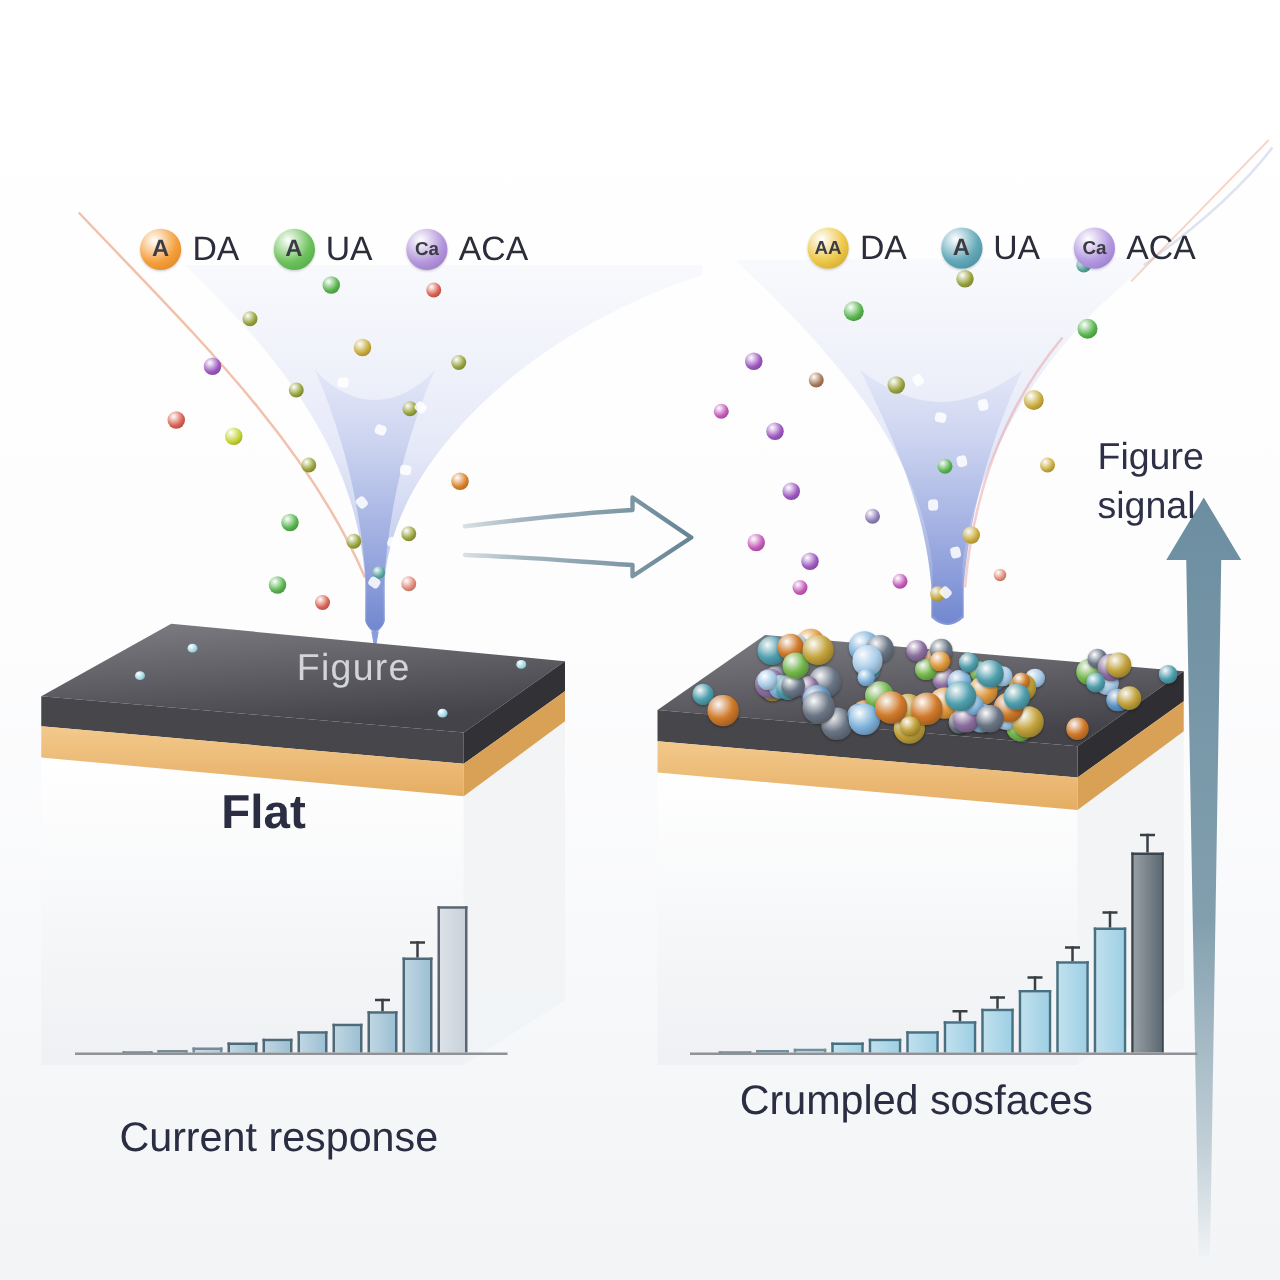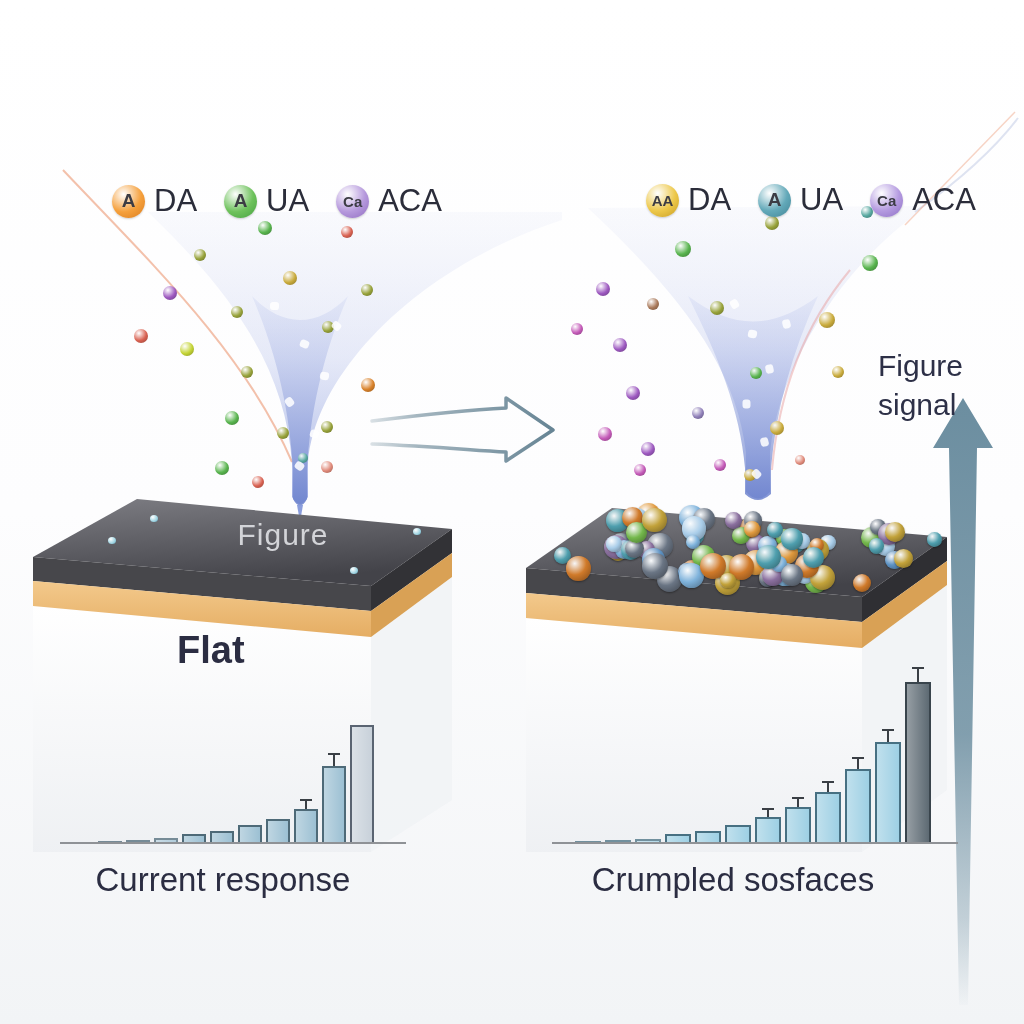--- a/index.html
+++ b/index.html
@@ -19,21 +19,21 @@
     font-size:34px;font-weight:bold;letter-spacing:.3px;white-space:nowrap;
   }
   .legend{display:flex;align-items:center;gap:27px;z-index:6;}
   .legend-item{display:flex;align-items:center;gap:9px;}
   .legend-swatch{
     width:33px;height:33px;border-radius:50%;
     display:flex;align-items:center;justify-content:center;
     font-weight:bold;color:#3c3c44;
     box-shadow:0 1px 2px rgba(0,0,0,.18);
   }
-  .legend-label{font-size:31px;font-weight:500;color:#2b2d3a;}
+  .legend-label{font-size:27px;font-weight:500;color:#2b2d3a;}
   .surface-label{font-size:30px;font-weight:400;color:#d3d4d8;letter-spacing:1px;}
   .type-label{font-size:38px;font-weight:bold;color:#2b2d42;}
   .type-suffix{font-size:36px;font-weight:400;margin-left:10px;}
   .caption{font-size:33px;font-weight:500;color:#2b2d42;transform:translateX(-50%);white-space:nowrap;}
   .higher{font-size:30px;line-height:39px;font-weight:500;width:130px;color:#2d3047;}
   .bar{position:absolute;box-sizing:border-box;border:2px solid #4e6a78;border-bottom:none;}
   .errbar-stem{position:absolute;width:2px;background:#3a3f45;}
   .errbar-cap{position:absolute;height:2px;background:#3a3f45;}
   .baseline{position:absolute;height:2px;background:#8f9296;z-index:4;}
   .particle{position:absolute;border-radius:50%;}
@@ -335,20 +335,20 @@
         <div class="legend-swatch" style="background: radial-gradient(circle at 35% 28%, rgba(255, 255, 255, 0.85), rgb(180, 154, 224) 55%, rgb(141, 111, 196) 100%); font-size: 15px;">Ca</div>
         <span class="legend-label">ACA</span>
       </div>
     </div>
 
   <div class="abs txt surface-label" style="left:283px;top:518px;transform:translateX(-50%);">Figure</div>
 
   <div class="abs txt type-label" style="left:177px;top:629px;">Flat</div>
 
 
-  <div class="abs txt caption" style="left:223px;top:861px;">Current response</div>
+  <div class="abs txt caption" style="left:223px;top:891px;">Current response</div>
   <div class="abs txt caption" style="left:733px;top:861px;">Crumpled sosfaces</div>
 
   <div class="abs txt higher" style="left:878px;top:346px;z-index:6;">Figure signal</div>
 
   <div class="baseline" style="left:60px;top:842px;width:346px;"></div>
   <div class="baseline" style="left:552px;top:842px;width:406px;"></div>
 </div>
 
 </body></html>

